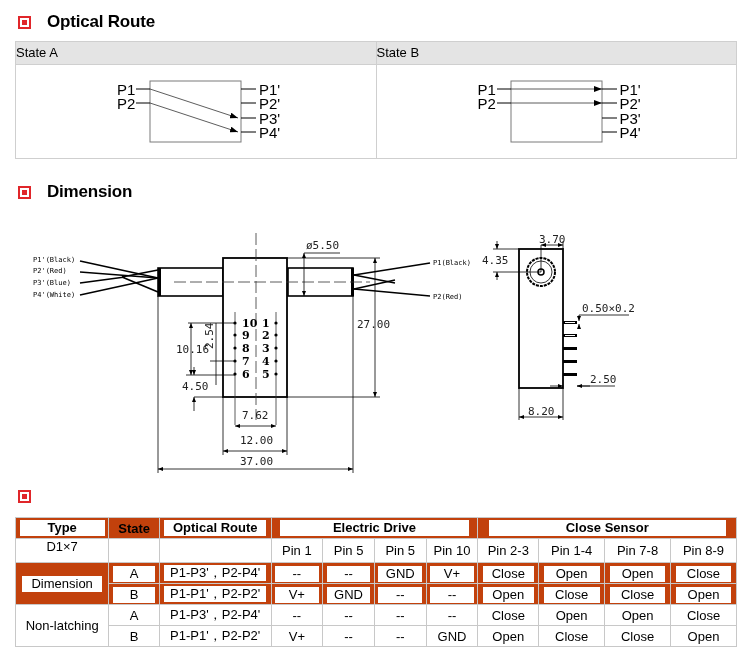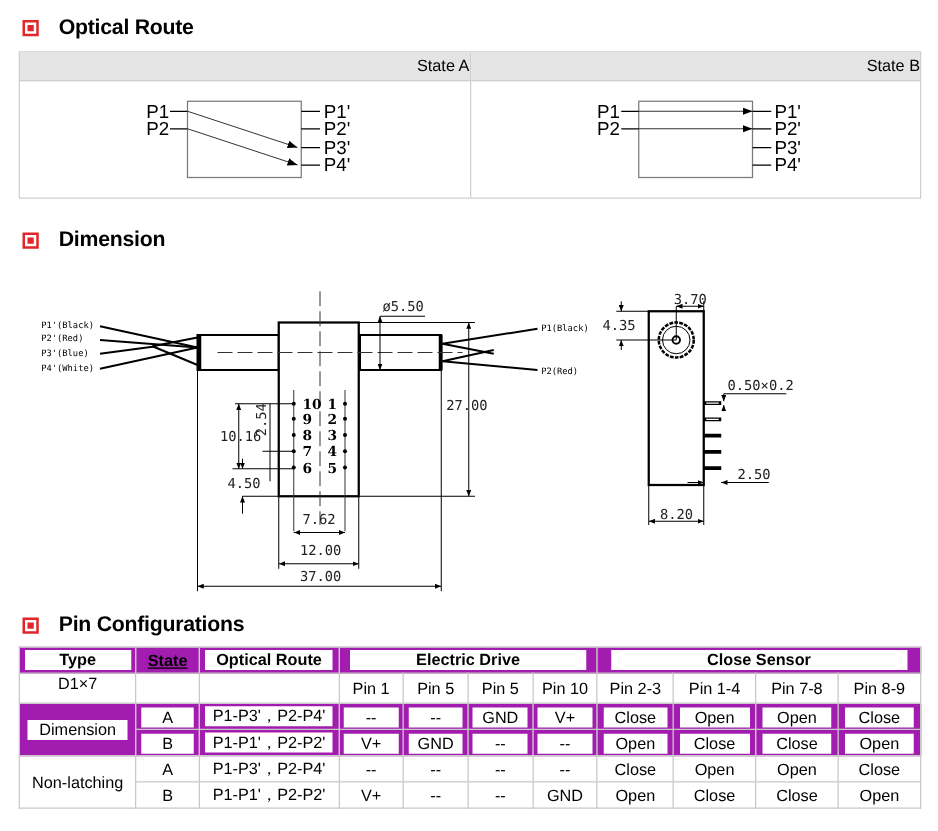--- a/index.html
+++ b/index.html
@@ -10,36 +10,36 @@
              display:inline-block; position:relative; background:#fff; }
   .sq-icon::after { content:""; position:absolute; left:2px; top:2px; width:5px; height:5px; background:#e0262a; }
   .section-title .txt { margin-left:16px; font-size:17px; font-weight:bold; color:#000; letter-spacing:-0.2px; }
 
   
   .route-wrap { position:absolute; left:15px; top:41px; width:722px; height:118px;
                 border:1px solid #cfcfcf; box-sizing:border-box; display:flex; }
   .route-col { flex:1; display:flex; flex-direction:column; }
   .route-col + .route-col { border-left:1px solid #cfcfcf; }
   .route-head { height:22px; background:#e4e4e4; border-bottom:1px solid #cfcfcf;
-                font-size:13px; text-align:right; line-height:22px; }
+                font-size:13px; text-align:left; line-height:22px; }
   .route-body { flex:1; position:relative; }
   .route-body svg { position:absolute; left:0; top:0; }
   .route-label { position:absolute; font-size:15px; line-height:11px; }
 
   
   #dim-svg { position:absolute; left:0; top:215px; }
   .dimtxt { font-family:"DejaVu Sans Mono", monospace; font-size:11px; fill:#222; }
   .pintxt { font-family:"DejaVu Serif", serif; font-size:11px; font-weight:bold; fill:#000; }
   .wiretxt { font-family:"DejaVu Sans Mono", monospace; font-size:7px; fill:#000; }
 
   
   table.pins { position:absolute; left:15px; top:517px; width:722px; border-collapse:collapse;
                font-size:13px; table-layout:fixed; }
   table.pins td { border:1px solid #c8c8c8; text-align:center; padding:0; height:20px; }
-  table.pins td.g { background:#a21caf;text-decoration:underline; }
+  table.pins td.g { background:#c2410c; }
   table.pins .hd { font-weight:bold; }
   table.pins .boxed { display:inline-block; background:#fff; width:86%; line-height:16px; margin-top:1px; }
   table.pins .boxed-w { display:inline-block; background:#fff; width:92%; line-height:16px; }
 </style>
 </head>
 <body>
 
 <div class="section-title" style="top:12px;">
   <span class="sq-icon"></span>
   <span class="txt">Optical Route</span>
@@ -239,21 +239,20 @@
   </g>
   <text class="dimtxt" x="539" y="28">3.70</text>
   <text class="dimtxt" x="482" y="49">4.35</text>
   <text class="dimtxt" x="582" y="97">0.50×0.2</text>
   <text class="dimtxt" x="590" y="168">2.50</text>
   <text class="dimtxt" x="528" y="200">8.20</text>
 </svg>
 
 <div class="section-title" style="top:490px;">
   <span class="sq-icon"></span>
-  <span class="txt">Pin Configurations</span>
 </div>
 
 <table class="pins">
   <colgroup>
     <col style="width:92px">
       <col style="width:50px">
       <col style="width:110px">
     <col style="width:51px">
       <col style="width:51px">
       <col style="width:51px">

